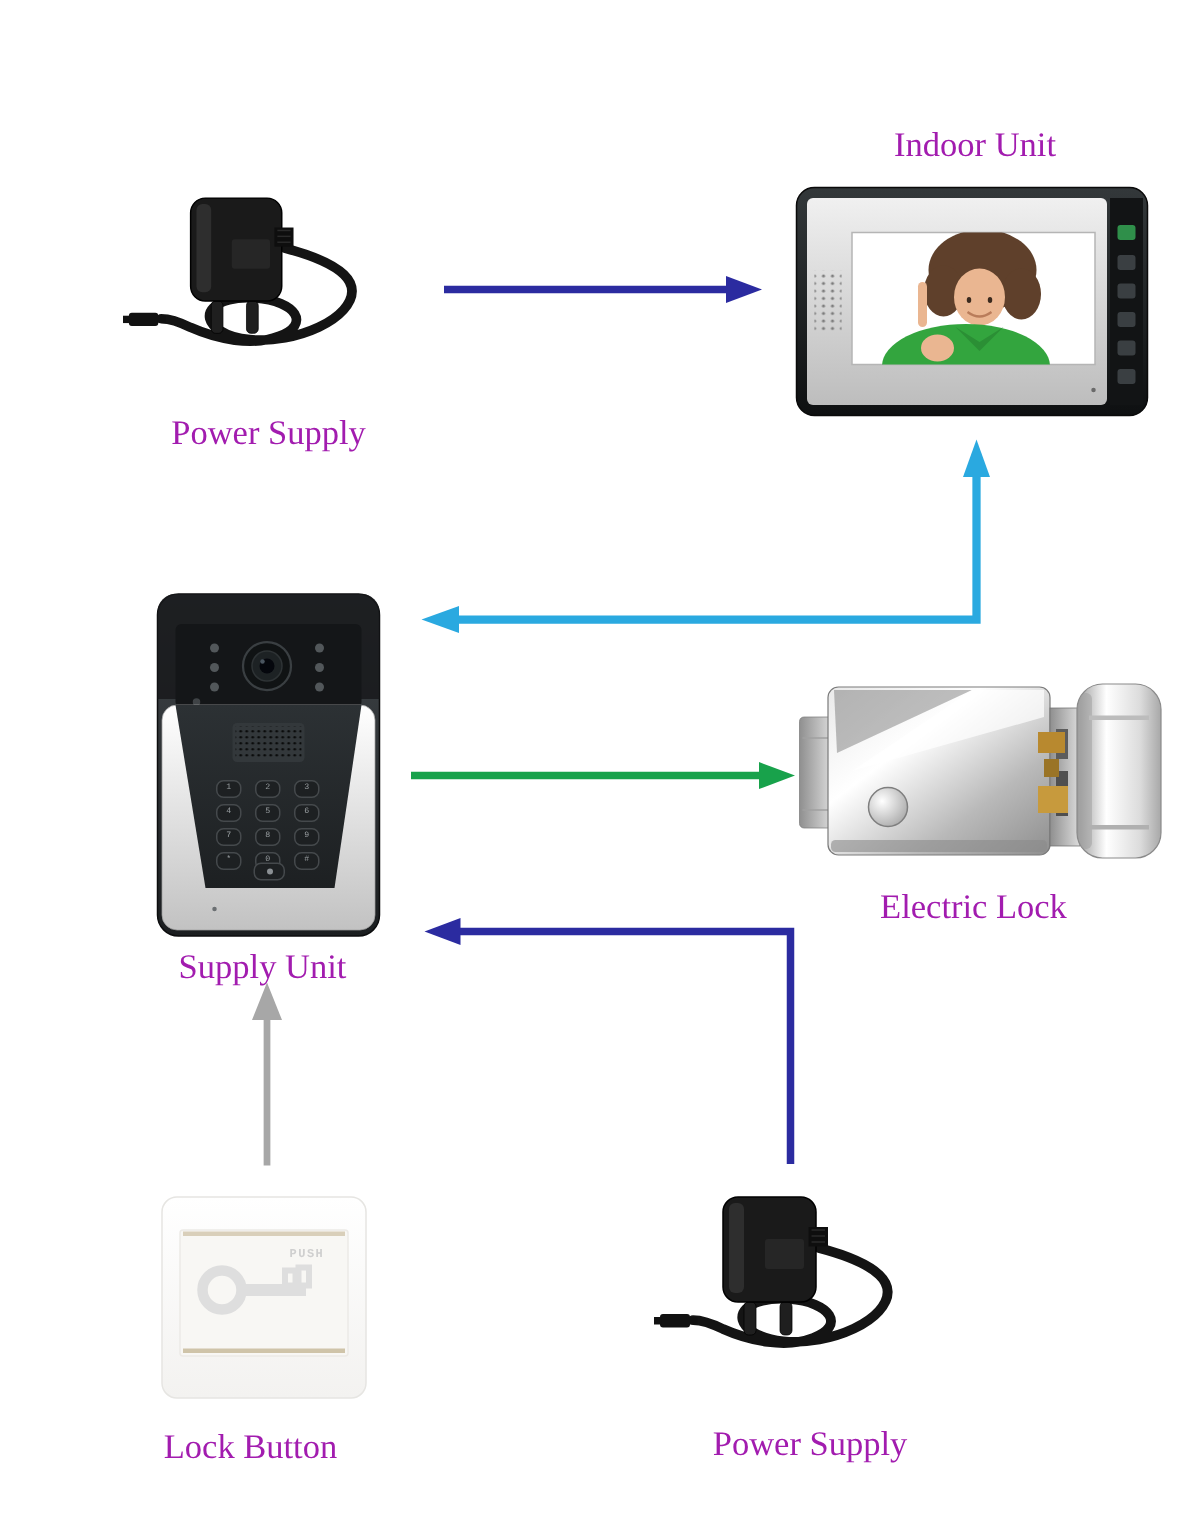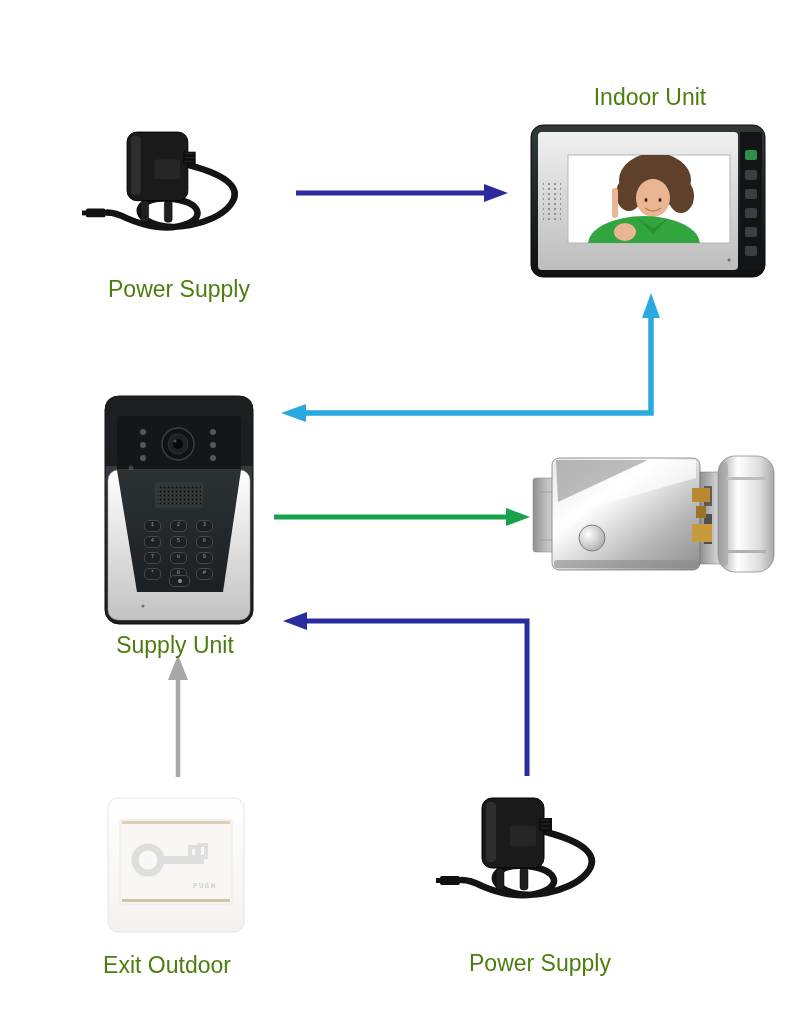--- a/index.html
+++ b/index.html
@@ -1,30 +1,30 @@
 <!DOCTYPE html>
 <html><head>
 <meta charset="utf-8">
 <style>
   html,body{margin:0;padding:0;background:#fff;}
   #canvas{position:relative;width:800px;height:1016px;background:#ffffff;overflow:hidden;
           font-family:"Liberation Mono","DejaVu Sans Mono",monospace;}
   .abs{position:absolute;}
-  .label{position:absolute;font-size:23px;color:#4d7c0f;text-align:center;white-space:nowrap;
-         letter-spacing:0px;font-family:Liberation Sans, sans-serif;}
+  .label{position:absolute;font-size:23px;color:#a21caf;text-align:center;white-space:nowrap;
+         letter-spacing:0px;font-family:Liberation Serif, serif;}
   svg{position:absolute;display:block;}
   #arrows{left:0;top:0;pointer-events:none;}
   .keypad{position:absolute;left:144px;top:520px;display:grid;
           grid-template-columns:17px 17px 17px;column-gap:9px;row-gap:4px;}
   .key{height:10px;background:#1d2022;border:1px solid #45494c;border-radius:5px;
        color:#989da0;font-size:5.5px;line-height:8px;text-align:center;overflow:hidden;}
   .bellkey{position:absolute;left:169px;top:575px;width:19px;height:10px;background:#1d2022;
        border:1px solid #45494c;border-radius:5px;display:flex;align-items:center;justify-content:center;}
   .belldot{width:4px;height:4px;border-radius:50%;background:#8b9094;}
-  .push{position:absolute;left:193px;top:881px;width:34px;font-size:8px;color:#cfcfcf;
+  .push{position:absolute;left:193px;top:832px;width:34px;font-size:8px;color:#cfcfcf;
         letter-spacing:1px;font-weight:bold;}
 </style>
 </head>
 <body>
 
 <div id="canvas">
 
   <svg id="arrows" width="800" height="1016" viewBox="0 0 800 1016">
 
     <g color="#2b2ba0">
@@ -236,40 +236,41 @@
     <rect x="176" y="66" width="8" height="30" fill="#4f4f4f"></rect>
     <rect x="164" y="40" width="18" height="14" fill="#b8892f"></rect>
     <rect x="164" y="76" width="20" height="18" fill="#c79a3d"></rect>
     <rect x="168" y="58" width="10" height="12" fill="#9a7426"></rect>
 
     <rect x="190" y="8" width="56" height="116" rx="17" fill="url(#chromeV)" stroke="#8a8a8a" stroke-width="0.8"></rect>
     <rect x="192" y="14" width="8" height="104" rx="4" fill="#9e9e9e" opacity="0.5"></rect>
     <rect x="198" y="29" width="40" height="3" fill="#bcbcbc"></rect>
     <rect x="198" y="102" width="40" height="3" fill="#b0b0b0"></rect>
   </svg>
+  <div class="label" style="left:539px;top:592px;width:220px">Electric Lock</div>
 
   <svg class="abs" style="left:106px;top:794px;width:140px;height:142px" viewBox="0 0 140 142">
     <defs>
       <linearGradient id="plateG" x1="0" y1="0" x2="0" y2="1">
         <stop offset="0" stop-color="#ffffff"></stop>
           <stop offset="1" stop-color="#f3f2f0"></stop>
       </linearGradient>
     </defs>
     <rect x="2" y="4" width="136" height="134" rx="10" fill="url(#plateG)" stroke="#e6e5e2"></rect>
     <rect x="14" y="26" width="112" height="84" rx="2" fill="#f8f7f4" stroke="#eceae6"></rect>
     <rect x="16" y="27" width="108" height="3" fill="#d9cfba"></rect>
     <rect x="16" y="105" width="108" height="3" fill="#cfc4a9"></rect>
     <g stroke="#dedede" fill="none">
       <circle cx="42" cy="66" r="13" stroke-width="7"></circle>
       <line x1="55" y1="66" x2="98" y2="66" stroke-width="8"></line>
       <rect x="84" y="53" width="7" height="10" stroke-width="4"></rect>
       <rect x="93" y="51" width="7" height="12" stroke-width="4"></rect>
     </g>
   </svg>
   <div class="push">PUSH</div>
-  <div class="label" style="left:67px;top:952px;width:200px">Exit Outdoor</div>
+  <div class="label" style="left:67px;top:952px;width:200px">Lock Button</div>
 
   <svg class="abs" style="left:436px;top:792px;width:200px;height:120px" viewBox="0 0 200 120">
     <use href="#ps-adapter"></use>
   </svg>
   <div class="label" style="left:440px;top:950px;width:200px">Power Supply</div>
 
 </div>
 
 </body></html>

